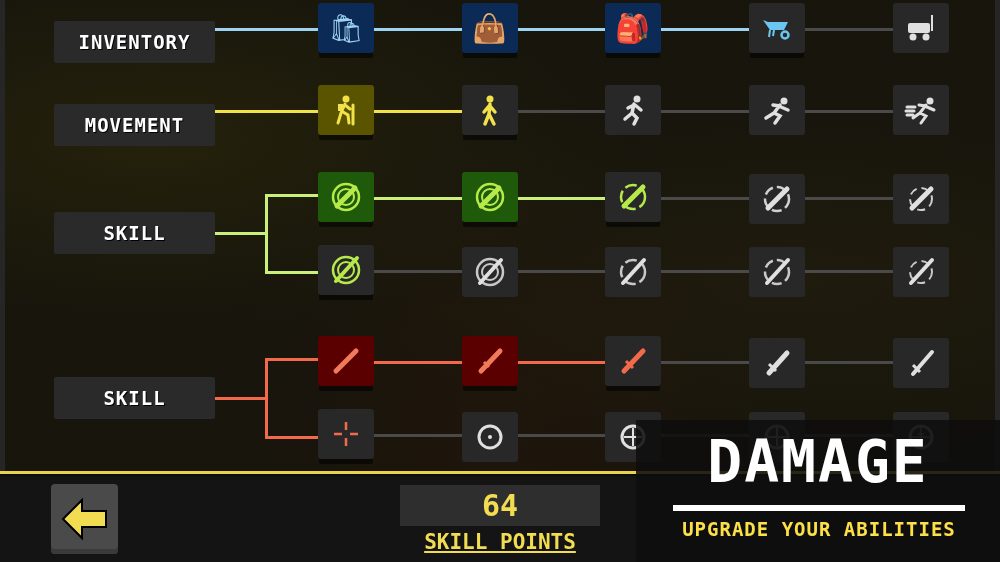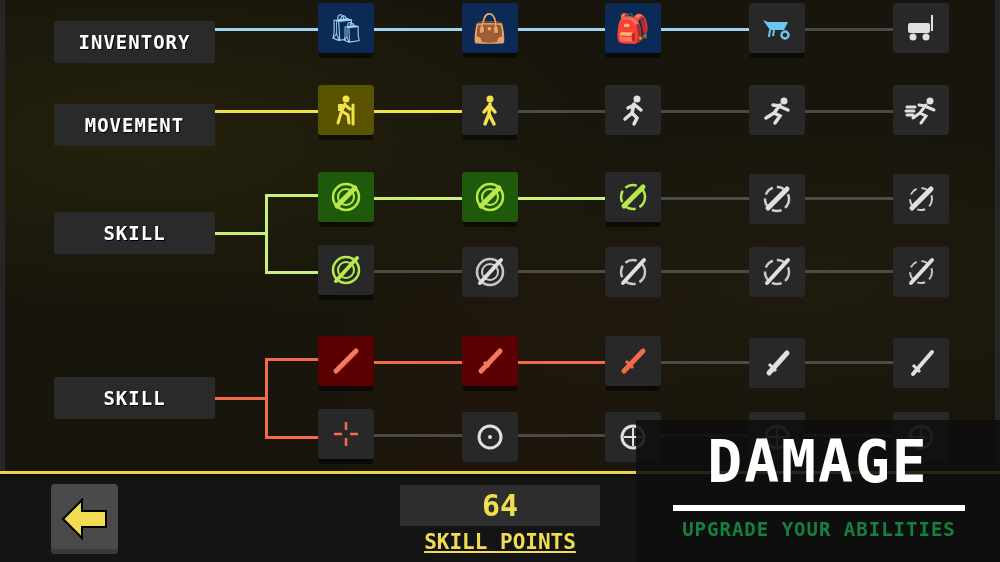--- a/index.html
+++ b/index.html
@@ -64,21 +64,21 @@
     background: rgba(14,14,14,0.88);
   }
   .promo-title {
     position: absolute; left: 668px; top: 430px; width: 300px; height: 64px;
     color: #fff; font-weight: bold; font-size: 58px; letter-spacing: 2px;
     font-family: "DejaVu Sans Mono", monospace; line-height: 64px; text-align: center;
   }
   .promo-rule { position: absolute; left: 673px; top: 505px; width: 292px; height: 6px; background: #fff; }
   .promo-sub {
     position: absolute; left: 673px; top: 518px; width: 292px; height: 30px;
-    color: #15803d; font-weight: bold; font-size: 19px; letter-spacing: 1px; text-align: center;
+    color: #fde047; font-weight: bold; font-size: 19px; letter-spacing: 1px; text-align: center;
     font-family: "DejaVu Sans Mono", monospace;
   }
 </style>
 </head>
 <body>
 
 <div class="tree-area"></div>
 
 <div class="label" style="top:21px;">INVENTORY</div>
 <div class="label" style="top:104px;">MOVEMENT</div>

